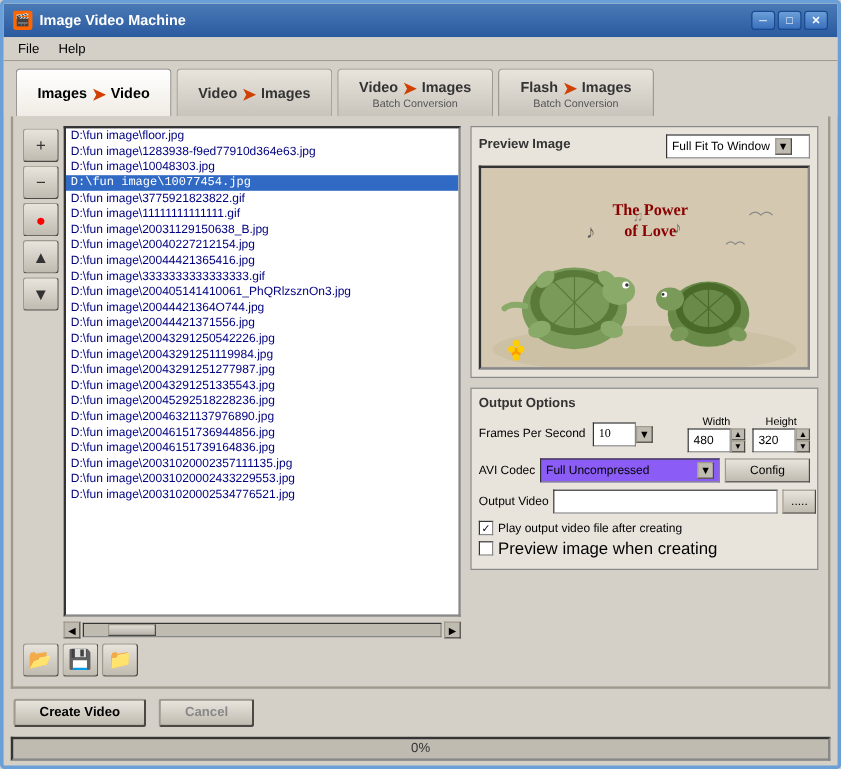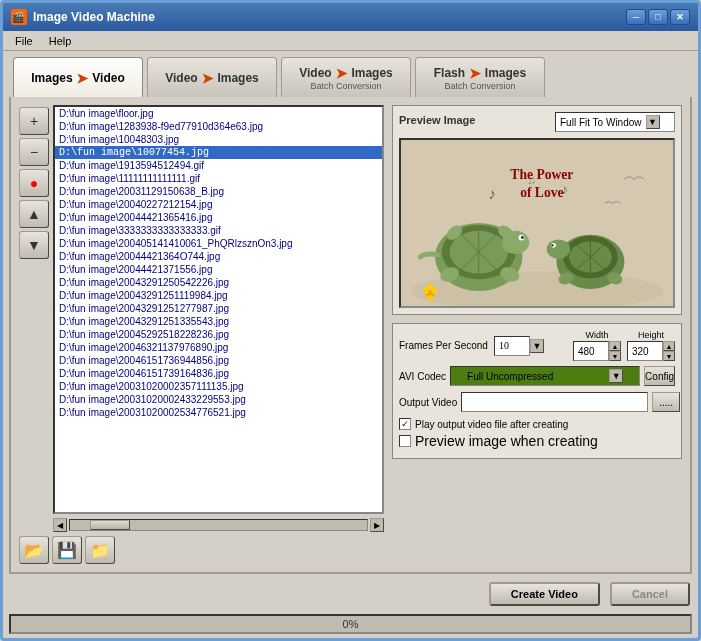--- a/index.html
+++ b/index.html
@@ -275,33 +275,33 @@
       cursor: pointer;
     }
     .codec-row {
       display: flex;
       align-items: center;
       gap: 4px;
       margin-bottom: 6px;
     }
     .codec-dropdown {
       flex: 1;
-      background: #4d7c0f;
+      background: #8b5cf6;
       border: 1px inset #888;
-      padding: 2px 16px;
+      padding: 2px 4px;
       font-size: 10px;
       height: 20px;
       display: flex;
       align-items: center;
       justify-content: space-between;
     }
     .config-btn {
       background: linear-gradient(to bottom, #e8e4dc, #c0bbb0);
       border: 1px outset #a0998e;
-      padding: 2px 0;
+      padding: 2px 20px;
       font-size: 10px;
       cursor: pointer;
       height: 20px;
       display: flex;
       align-items: center;
     }
     .output-video-row {
       display: flex;
       align-items: center;
       gap: 4px;
@@ -338,21 +338,21 @@
       display: flex;
       align-items: center;
       justify-content: center;
       font-size: 9px;
       cursor: pointer;
     }
 
     
     .bottom-area {
       display: flex;
-      justify-content: flex-end;
+      justify-content: flex-start;
       gap: 10px;
       padding: 8px;
     }
     .action-btn {
       background: linear-gradient(to bottom, #e8e4dc, #c0bbb0);
       border: 2px outset #a0998e;
       padding: 4px 20px;
       font-size: 11px;
       cursor: pointer;
       border-radius: 3px;
@@ -518,21 +518,21 @@
               <div class="tool-btn">▼</div>
             </div>
 
             <div class="file-list-wrapper">
               <div class="file-list-container">
                 <ul class="file-list" id="file-list-ul">
                 <li class="file-item">D:\fun image\floor.jpg</li>
                     <li class="file-item">D:\fun image\1283938-f9ed77910d364e63.jpg</li>
                     <li class="file-item">D:\fun image\10048303.jpg</li>
                     <li class="file-item selected">D:\fun image\10077454.jpg</li>
-                    <li class="file-item">D:\fun image\1913594512494.gif</li>
+                    <li class="file-item">D:\fun image\3775921823822.gif</li>
                     <li class="file-item">D:\fun image\11111111111111.gif</li>
                     <li class="file-item">D:\fun image\20031129150638_B.jpg</li>
                     <li class="file-item">D:\fun image\20040227212154.jpg</li>
                     <li class="file-item">D:\fun image\20044421365416.jpg</li>
                     <li class="file-item">D:\fun image\3333333333333333.gif</li>
                     <li class="file-item">D:\fun image\200405141410061_PhQRlzsznOn3.jpg</li>
                     <li class="file-item">D:\fun image\20044421364O744.jpg</li>
                     <li class="file-item">D:\fun image\20044421371556.jpg</li>
                     <li class="file-item">D:\fun image\20043291250542226.jpg</li>
                     <li class="file-item">D:\fun image\20043291251119984.jpg</li>
@@ -632,20 +632,21 @@
                 <circle cx="30" cy="158" r="4" fill="#ff9900"></circle>
                 <circle cx="26" cy="155" r="3" fill="#ffcc00"></circle>
                 <circle cx="34" cy="155" r="3" fill="#ffcc00"></circle>
                 <circle cx="30" cy="150" r="3" fill="#ffcc00"></circle>
                 <circle cx="30" cy="162" r="3" fill="#ffcc00"></circle>
               </svg>
             </div>
           </div>
 
           <div class="output-section">
+            <div class="section-label">Output Options</div>
 
             <div style="display: flex; align-items: center; gap: 6px; margin-bottom: 5px;">
               <span style="font-size:10px; white-space:nowrap;">Frames Per Second</span>
               <div style="display: flex; align-items: center;">
                 <input class="input-field input-small" type="text" style="width: 36px; font-family: Liberation Serif, serif;" value="10">
                 <div class="dropdown-arrow">▼</div>
               </div>
               <div style="flex:1;"></div>
               <div style="display: flex; flex-direction: column; align-items: center; gap: 1px;">
                 <span style="font-size:9px;">Width</span>

